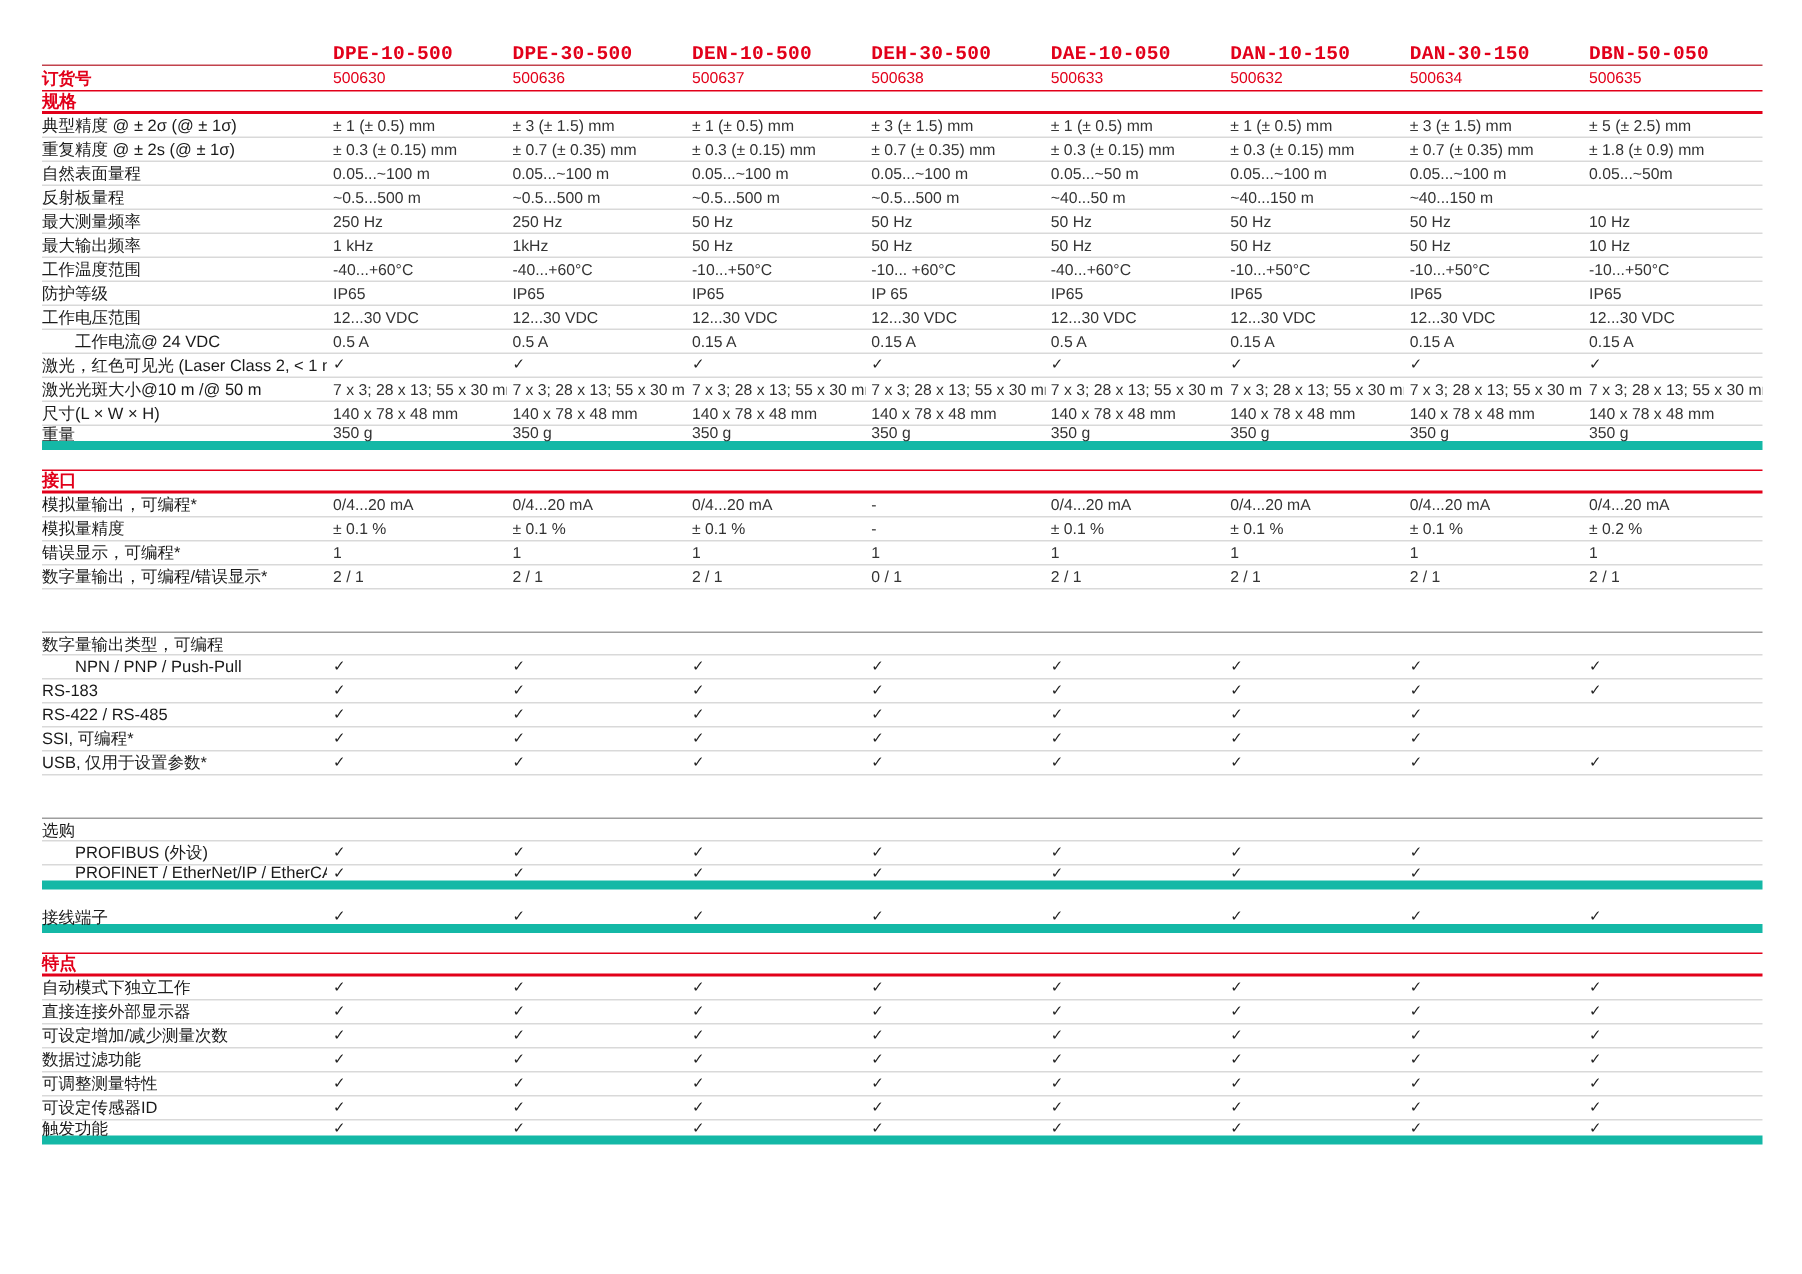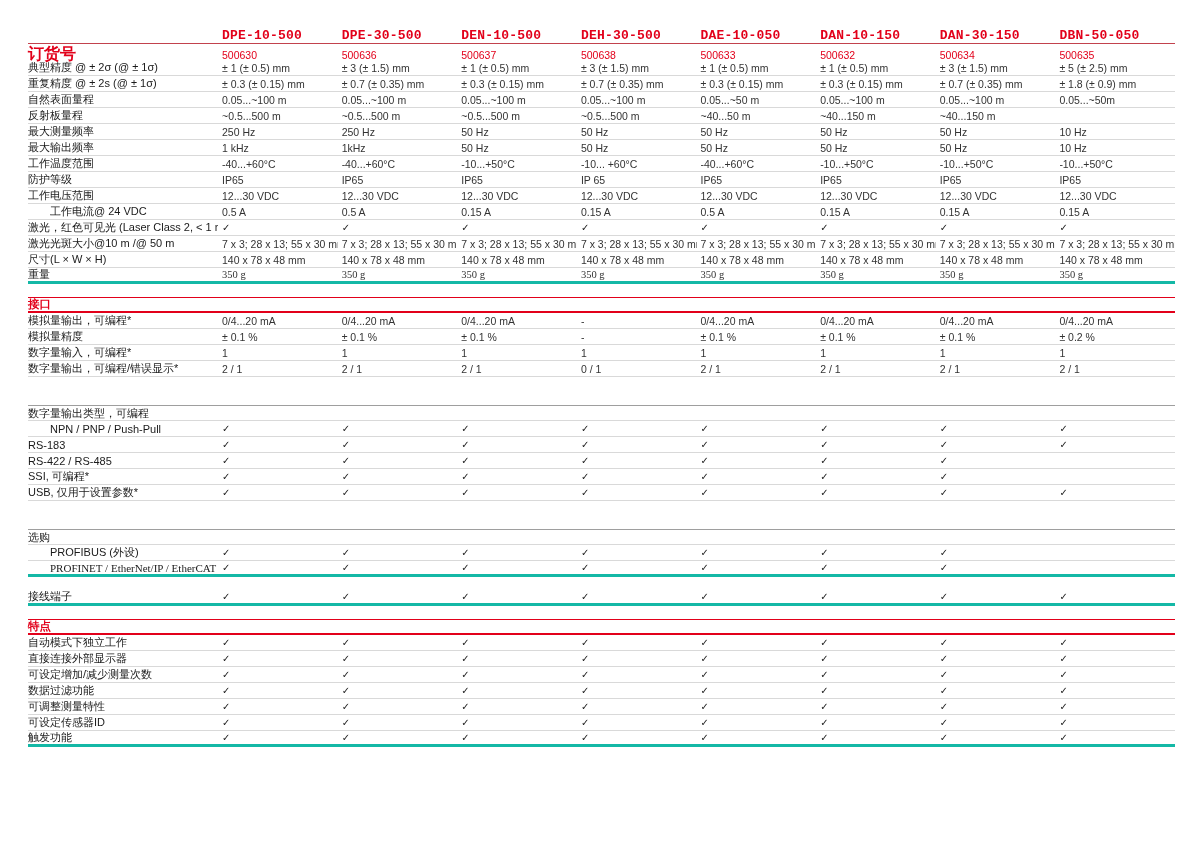--- a/index.html
+++ b/index.html
@@ -8,31 +8,31 @@
   #page { position:relative; width:1201px; height:849px; background:#fff; }
   #spec-table { position:absolute; left:28px; top:27px; width:1147px; }
 
   .grid-row { display:grid; grid-template-columns:190px repeat(8,1fr); align-items:center; }
 
   .model-row { height:17px; border-bottom:1px solid #c2424d;font-family:Liberation Mono, monospace; }
   .model-cell { color:#e2001a; font-weight:bold; font-size:13px; letter-spacing:0.2px;
     padding-left:4px; line-height:15px; }
 
   .order-row { height:16px; }
-  .order-label { color:#e2001a; font-weight:bold; font-size:16px; }
+  .order-label { color:#e2001a; font-weight:bold; font-size:11px; }
   .order-cell { color:#e2001a; font-size:10.5px; padding-left:4px; }
 
   .section { margin-bottom:13px; }
   .section-title { height:16px; display:flex; align-items:center;
     color:#e2001a; font-weight:bold; font-size:11.5px;
     border-top:1px solid #e2001a; border-bottom:2px solid #e2001a; }
 
   .row { height:16px; border-bottom:1px solid #d9d9d9; }
   .row.thick-top { border-top:1px solid #9e9e9e;margin-top:28px; }
-  .section .row:last-child { border-bottom:3px solid #14b8a6;font-family:Liberation Serif, serif; }
+  .section .row:last-child { border-bottom:6px solid #14b8a6; }
 
   .row-label { color:#1a1a1a; font-size:11px; white-space:nowrap; overflow:hidden; }
   .row-label.indent { padding-left:22px; }
   .val { color:#333333; font-size:10.5px; padding-left:4px; white-space:nowrap; overflow:hidden; }
   .val.check { font-size:10px; color:#222; }
 </style>
 </head>
 <body>
 
 <div id="page">
@@ -54,20 +54,23 @@
         <div class="order-cell">500636</div>
         <div class="order-cell">500637</div>
         <div class="order-cell">500638</div>
         <div class="order-cell">500633</div>
         <div class="order-cell">500632</div>
         <div class="order-cell">500634</div>
         <div class="order-cell">500635</div>
       </div>
     <div id="sections">
         <div class="section">
+          <div class="section-title">
+            <div class="">规格</div>
+          </div>
           <div class="grid-row row">
             <div class="row-label">典型精度 @ ± 2σ (@ ± 1σ)</div>
             <div class="val">± 1 (± 0.5) mm</div>
             <div class="val">± 3 (± 1.5) mm</div>
             <div class="val">± 1 (± 0.5) mm</div>
             <div class="val">± 3 (± 1.5) mm</div>
             <div class="val">± 1 (± 0.5) mm</div>
             <div class="val">± 1 (± 0.5) mm</div>
             <div class="val">± 3 (± 1.5) mm</div>
             <div class="val">± 5 (± 2.5) mm</div>
@@ -236,21 +239,21 @@
             <div class="val">± 0.1 %</div>
             <div class="val">± 0.1 %</div>
             <div class="val">± 0.1 %</div>
             <div class="val">-</div>
             <div class="val">± 0.1 %</div>
             <div class="val">± 0.1 %</div>
             <div class="val">± 0.1 %</div>
             <div class="val">± 0.2 %</div>
           </div>
           <div class="grid-row row">
-            <div class="row-label">数字量输入，可编程*</div>
+            <div class="row-label">错误显示，可编程*</div>
             <div class="val">1</div>
             <div class="val">1</div>
             <div class="val">1</div>
             <div class="val">1</div>
             <div class="val">1</div>
             <div class="val">1</div>
             <div class="val">1</div>
             <div class="val">1</div>
           </div>
           <div class="grid-row row">

